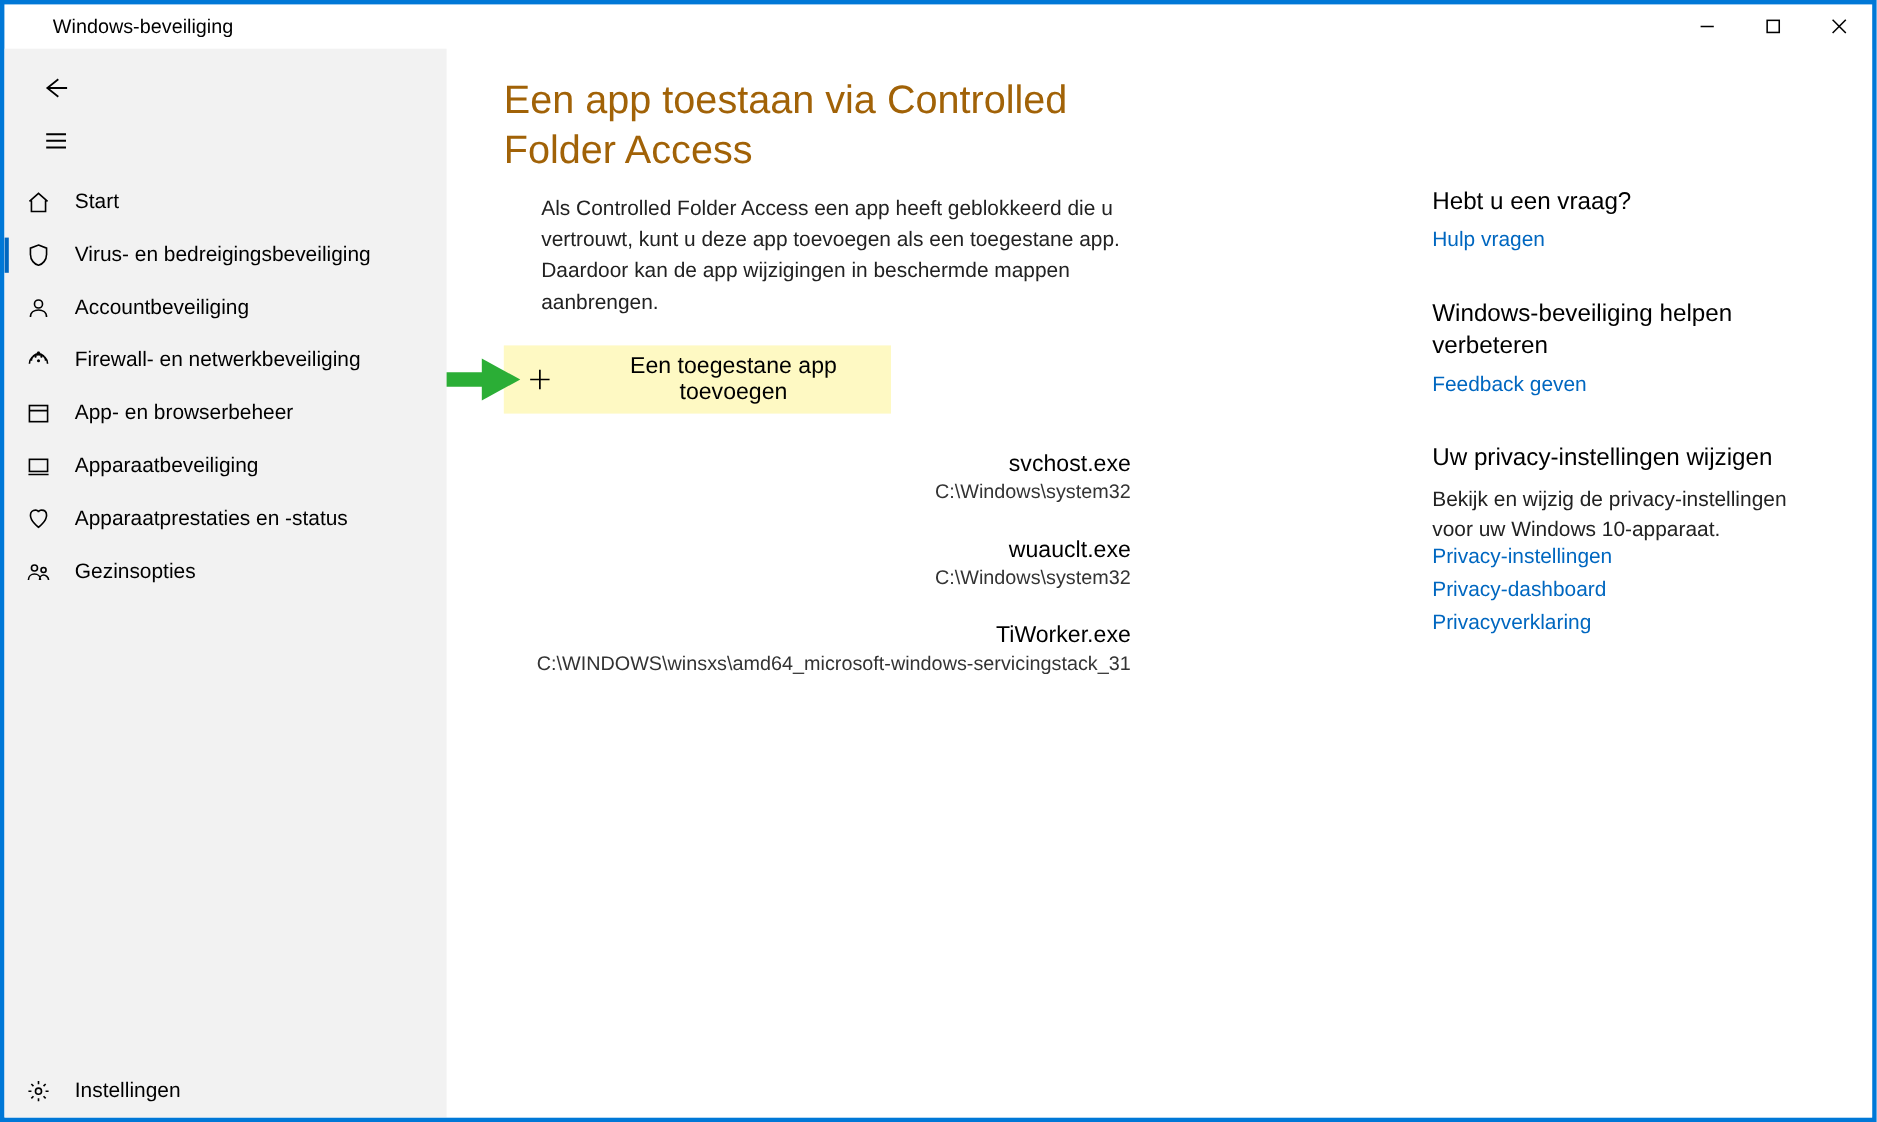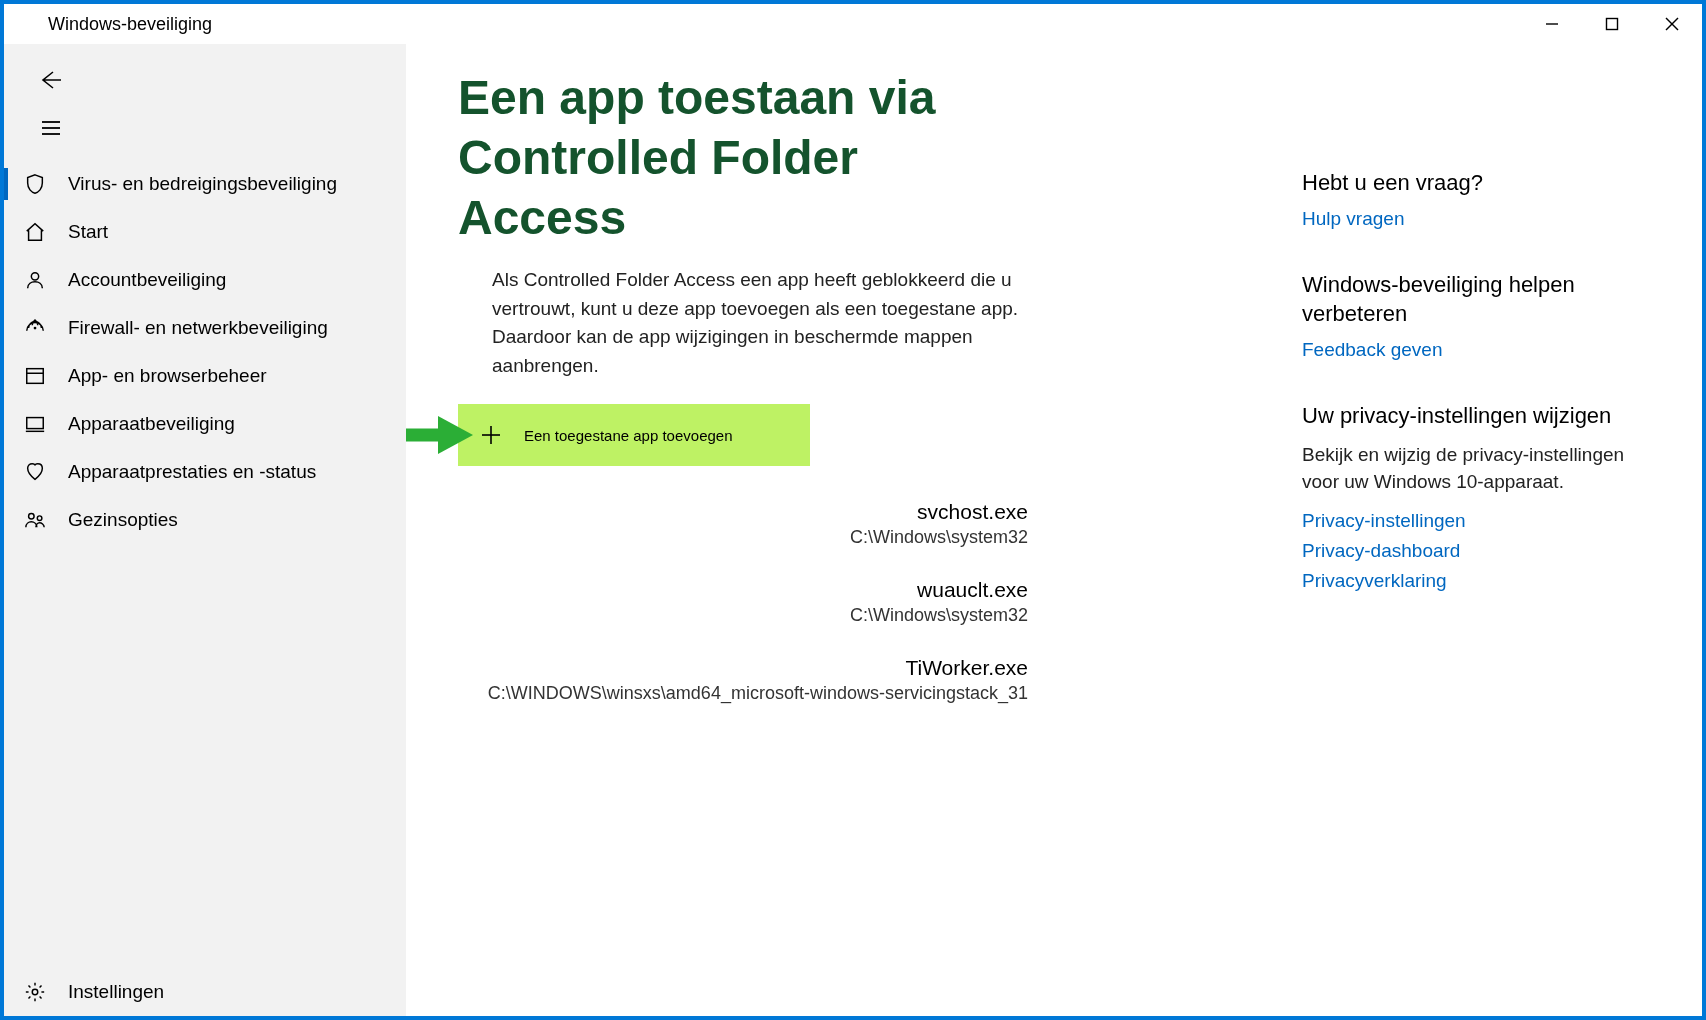--- a/index.html
+++ b/index.html
@@ -14,33 +14,33 @@
 .sidebar { width: 402px; background: #f2f2f2; display: flex; flex-direction: column; padding-top: 12px; position: relative; }
 .sidebar-top { padding-left: 20px; }
 .sidebar-btn { width: 54px; height: 48px; display: flex; align-items: center; justify-content: center; cursor: pointer; }
 .nav { margin-top: 8px; }
 .nav-item { height: 48px; display: flex; align-items: center; padding-left: 20px; cursor: pointer; position: relative; color: #000; font-size: 19px; }
 .nav-item .icon { width: 44px; display: flex; align-items: center; justify-content: flex-start; }
 .nav-item.selected::before { content: ""; position: absolute; left: 0; top: 8px; bottom: 8px; width: 4px; background: #0067c0; }
 .sidebar-bottom { margin-top: auto; }
 .content { flex: 1; background: #ffffff; display: flex; padding: 24px 60px 0 52px; overflow: hidden; }
 .main-col { width: 570px; }
-.main-col h1 { font-weight: 700; font-size: 48px; line-height: 1.25; color: #14532d; margin-bottom: 18px; }
+.main-col h1 { font-weight: 400; font-size: 36px; line-height: 1.25; color: #a16207; margin-bottom: 18px; }
 .main-col p.desc { font-size: 19px; color: #222; line-height: 1.5; margin-bottom: 24px; margin-left: 34px; }
-.add-btn { width: 352px; height: 62px; background: #bef264; display: flex; align-items: center; padding-left: 22px; gap: 22px; cursor: pointer; font-size: 15px; color: #000; border: none; }
+.add-btn { width: 352px; height: 62px; background: #fef9c3; display: flex; align-items: center; padding-left: 22px; gap: 22px; cursor: pointer; font-size: 21px; color: #000; border: none; }
 .add-btn-wrap { position: relative; display: inline-block; margin-bottom: 34px; }
 .arrow { position: absolute; left: -155px; top: 50%; transform: translateY(-50%); pointer-events: none; }
 .app-list { padding-left: 18px; }
 .app-item { margin-bottom: 30px; text-align: right; }
 .app-name { font-size: 21px; color: #000; }
 .app-path { font-size: 18px; color: #333; margin-top: 3px; }
 .side-col { margin-left: auto; width: 340px; padding-top: 100px; }
 .side-section { margin-bottom: 40px; }
 .side-h { font-size: 22px; font-weight: 400; color: #000; margin-bottom: 10px; line-height: 1.35; }
-.side-p { font-size: 19px; color: #222; margin-bottom: 14px; line-height: 1.45; }
+.side-p { font-size: 19px; color: #222; margin-bottom: 0; line-height: 1.45; }
 .link { color: #0067c0; font-size: 19px; cursor: pointer; margin-bottom: 8px; display: block; }
 svg { display: block; }
 </style>
 </head>
 <body>
 
 <div class="window">
 
   <div class="titlebar">
     <span class="titlebar-caption">Windows-beveiliging</span>
@@ -77,36 +77,36 @@
           <svg width="22" height="22" viewBox="0 0 22 22">
               <line x1="2" y1="5" x2="20" y2="5" stroke="#000" stroke-width="1.8"></line>
               <line x1="2" y1="11" x2="20" y2="11" stroke="#000" stroke-width="1.8"></line>
               <line x1="2" y1="17" x2="20" y2="17" stroke="#000" stroke-width="1.8"></line>
             </svg>
         </div>
       </div>
 
       <div class="nav">
 
+        <div class="nav-item">
+          <span class="icon">
+              <svg width="22" height="22" viewBox="0 0 24 24">
+                <path d="M3 11 L12 3 L21 11 M5 10 V21 H19 V10" fill="none" stroke="#000" stroke-width="1.6"></path>
+              </svg>
+            </span>
+          <span>Start</span>
+        </div>
+
         <div class="nav-item selected">
           <span class="icon">
               <svg width="22" height="22" viewBox="0 0 24 24">
                 <path d="M12 2 L20 5 V11 C20 17 16 21 12 22 C8 21 4 17 4 11 V5 Z" fill="none" stroke="#000" stroke-width="1.6"></path>
               </svg>
             </span>
           <span>Virus- en bedreigingsbeveiliging</span>
-        </div>
-
-        <div class="nav-item">
-          <span class="icon">
-              <svg width="22" height="22" viewBox="0 0 24 24">
-                <path d="M3 11 L12 3 L21 11 M5 10 V21 H19 V10" fill="none" stroke="#000" stroke-width="1.6"></path>
-              </svg>
-            </span>
-          <span>Start</span>
         </div>
 
         <div class="nav-item">
           <span class="icon">
               <svg width="22" height="22" viewBox="0 0 24 24">
                 <circle cx="12" cy="8" r="4" fill="none" stroke="#000" stroke-width="1.6"></circle>
                 <path d="M4 21 C4 16 8 14 12 14 C16 14 20 16 20 21" fill="none" stroke="#000" stroke-width="1.6"></path>
               </svg>
             </span>
           <span>Accountbeveiliging</span>

